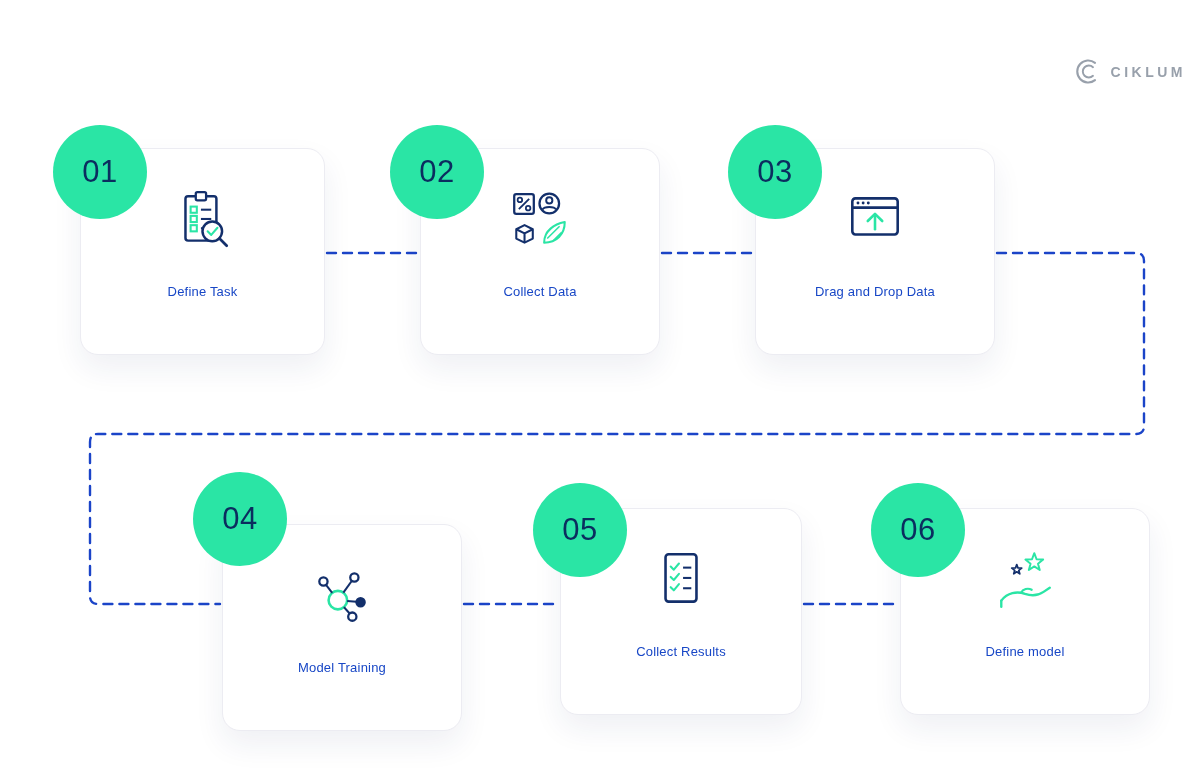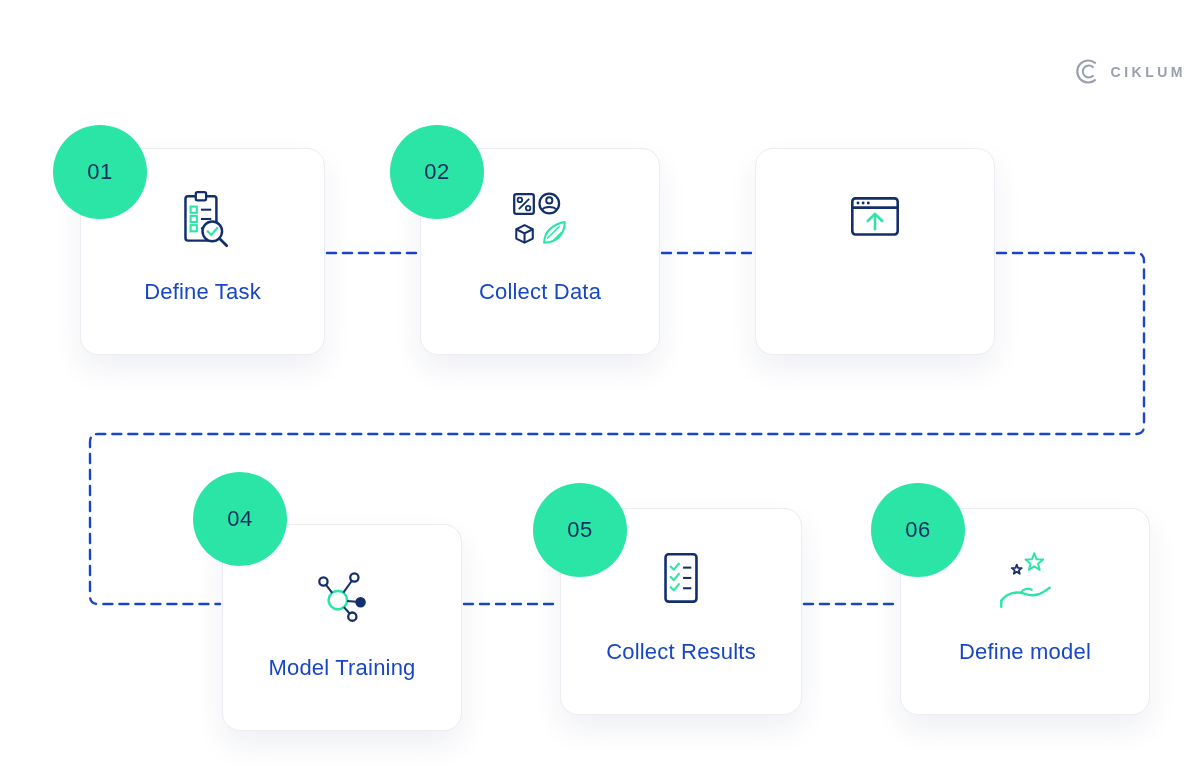--- a/index.html
+++ b/index.html
@@ -10,27 +10,27 @@
   .logo-text { color:#98a0ab; font-size:14px; font-weight:600; letter-spacing:3.5px; }
 
   
   .connector { position:absolute; left:0; top:0; pointer-events:none; }
 
   
   .card { position:absolute; background:#ffffff; border:1px solid #ececf2; border-radius:18px;
           box-shadow:0 14px 30px rgba(23,43,99,0.07); display:flex; flex-direction:column;
           align-items:center; padding-top:38px; box-sizing:border-box; }
   .card .icon { width:66px; height:66px; }
-  .card .label { margin-top:26px; color:#1847c6; font-size:22px; line-height:25px;
+  .card .label { margin-top:26px; color:#1847c6; font-size:13px; line-height:25px;
                  text-align:center; max-width:172px; font-weight:500; letter-spacing:0.2px; }
 
   
   .badge { position:absolute; width:94px; height:94px; border-radius:50%; background:#2ae5a5;
            color:#0b2d5f; display:flex; align-items:center; justify-content:center;
-           font-size:22px; font-weight:500; letter-spacing:0.5px; }
+           font-size:31px; font-weight:500; letter-spacing:0.5px; }
 
   .c1 { left:80px;  top:148px; width:245px; height:207px; }
   .c2 { left:420px; top:148px; width:240px; height:207px; }
   .c3 { left:755px; top:148px; width:240px; height:207px; }
   .c4 { left:222px; top:508px; width:240px; height:207px;margin-top:16px; }
   .c5 { left:560px; top:508px; width:242px; height:207px; }
   .c6 { left:900px; top:508px; width:250px; height:207px; }
 
   .b1 { left:53px;  top:125px; }
   .b2 { left:390px; top:125px; }
@@ -99,21 +99,23 @@
   <div class="card c3">
     <svg class="icon" viewBox="0 0 64 64" fill="none">
       <rect x="10" y="11" width="44" height="35" rx="3" stroke="#132f6b" stroke-width="2.5"></rect>
       <line x1="10" y1="20" x2="54" y2="20" stroke="#132f6b" stroke-width="2.5"></line>
       <circle cx="15.5" cy="15.5" r="1.4" fill="#132f6b"></circle>
       <circle cx="20.5" cy="15.5" r="1.4" fill="#132f6b"></circle>
       <circle cx="25.5" cy="15.5" r="1.4" fill="#132f6b"></circle>
       <line x1="32" y1="41" x2="32" y2="27" stroke="#2ae5a5" stroke-width="2.5" stroke-linecap="round"></line>
       <polyline points="25,33 32,26 39,33" stroke="#2ae5a5" stroke-width="2.5" stroke-linecap="round" stroke-linejoin="round"></polyline>
     </svg>
+    <div class="label">Drag and Drop Data</div>
   </div>
+  <div class="badge b3">03</div>
 
   <div class="card c4">
     <svg class="icon" viewBox="0 0 64 64" fill="none">
       <circle cx="28" cy="36" r="9" stroke="#2ae5a5" stroke-width="2.5"></circle>
       <line x1="22.5" y1="28.9" x2="16.5" y2="21.2" stroke="#132f6b" stroke-width="2"></line>
       <line x1="33.3" y1="28.7" x2="41.6" y2="17.2" stroke="#132f6b" stroke-width="2"></line>
       <line x1="37" y1="36.8" x2="46" y2="37.6" stroke="#132f6b" stroke-width="2"></line>
       <line x1="33.9" y1="42.8" x2="39.4" y2="49" stroke="#132f6b" stroke-width="2"></line>
       <circle cx="14" cy="18" r="4" fill="#ffffff" stroke="#132f6b" stroke-width="2.2"></circle>
       <circle cx="44" cy="14" r="4" fill="#ffffff" stroke="#132f6b" stroke-width="2.2"></circle>

